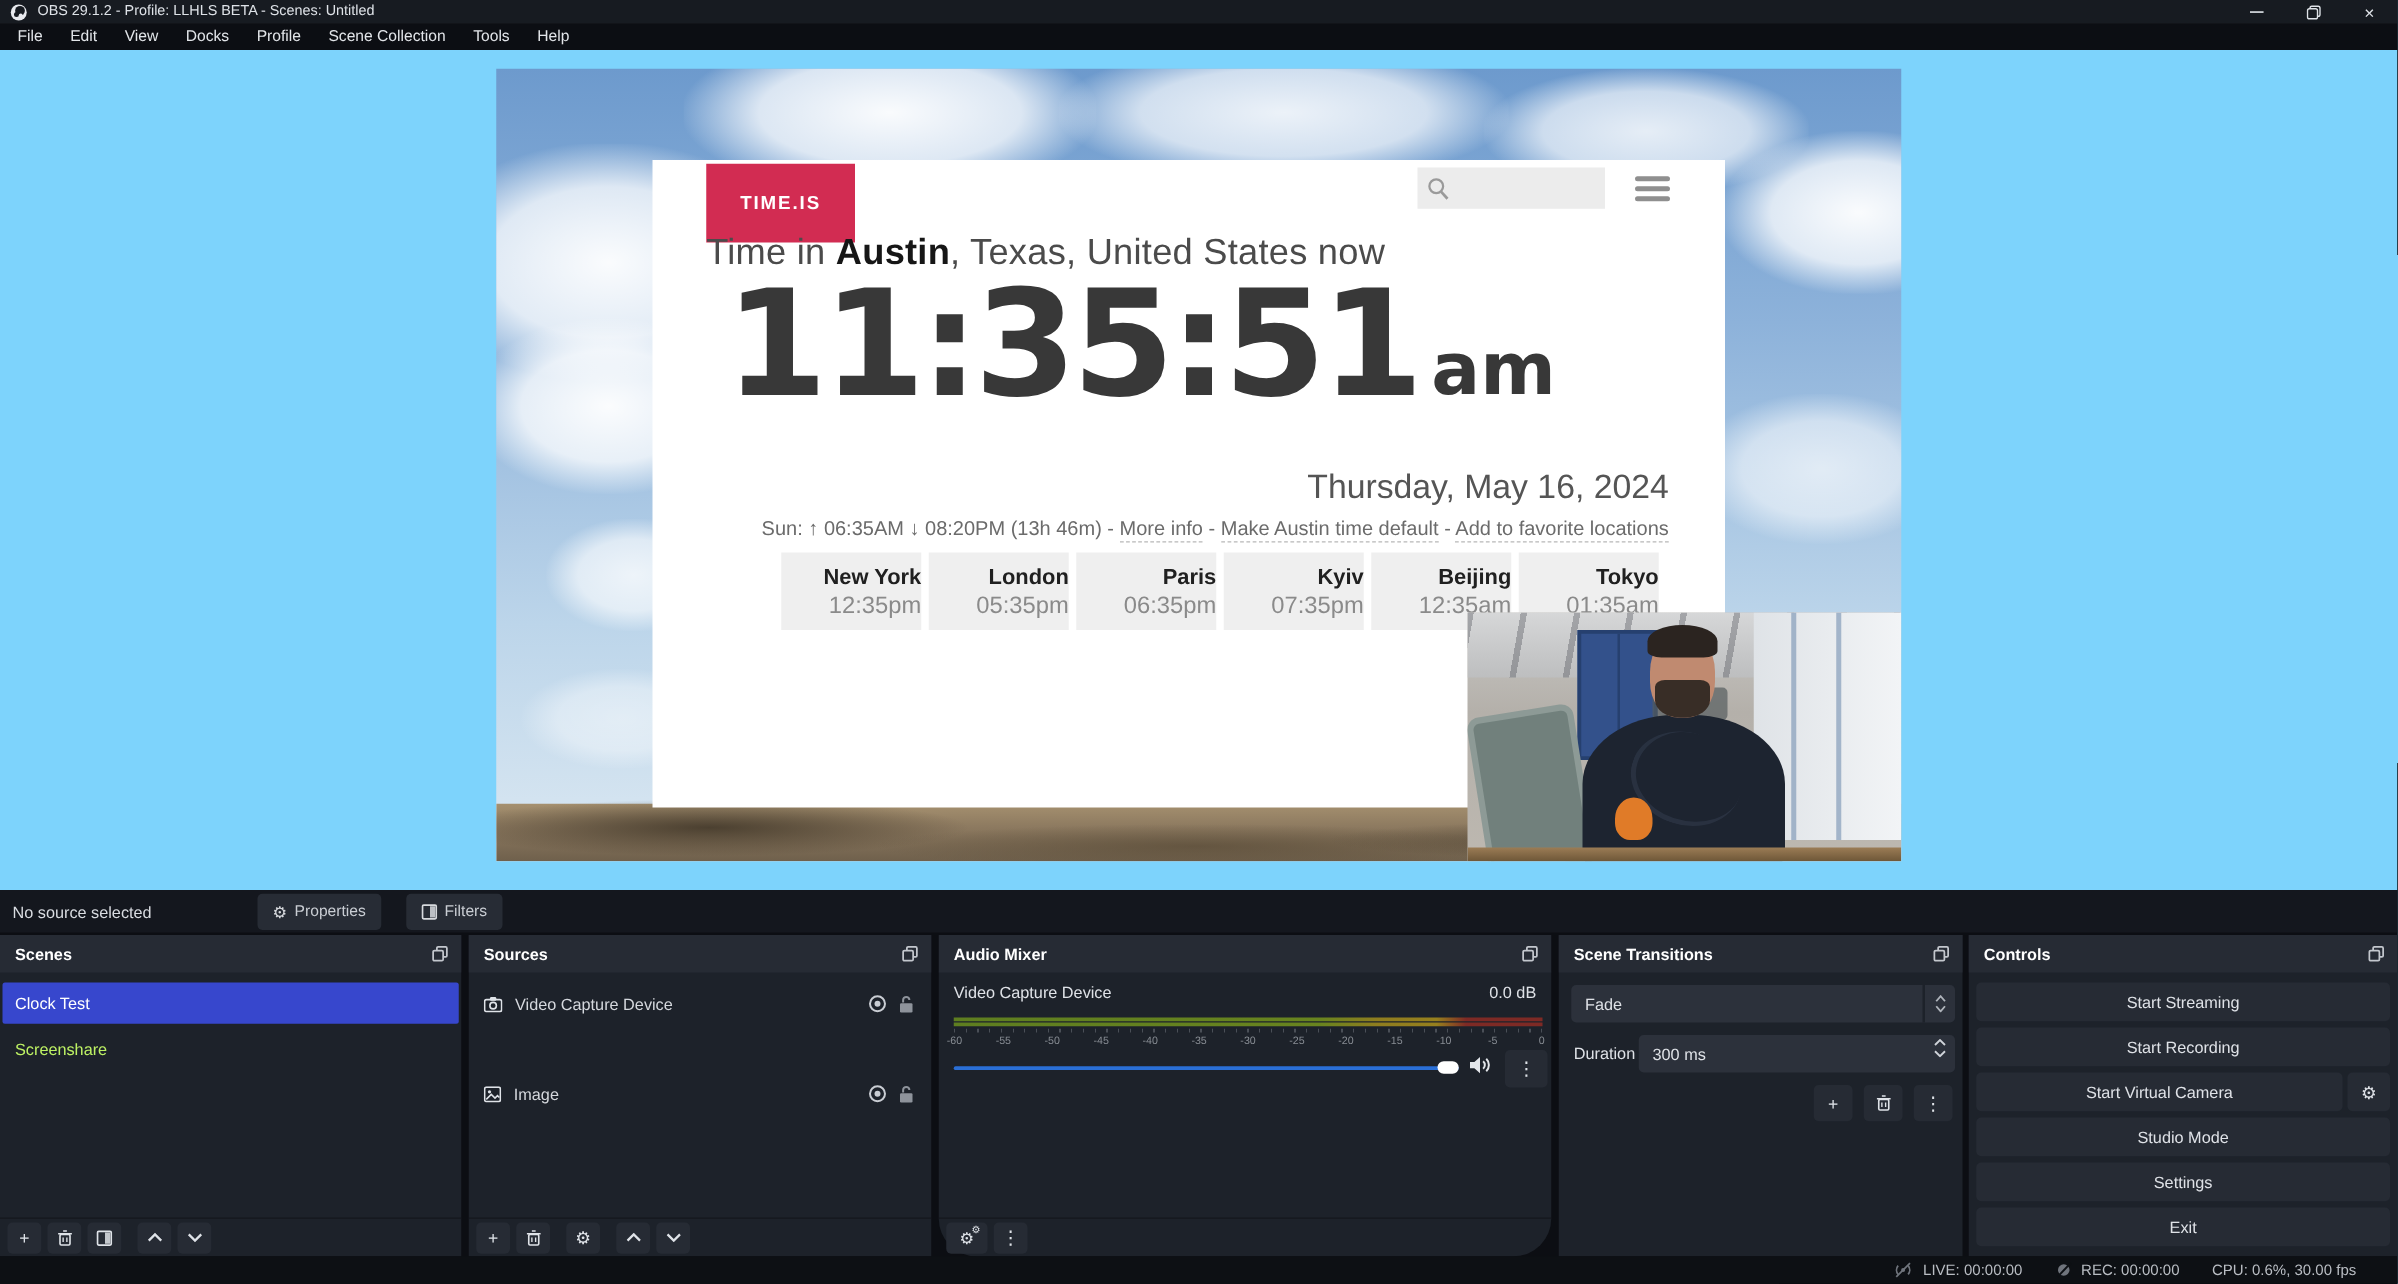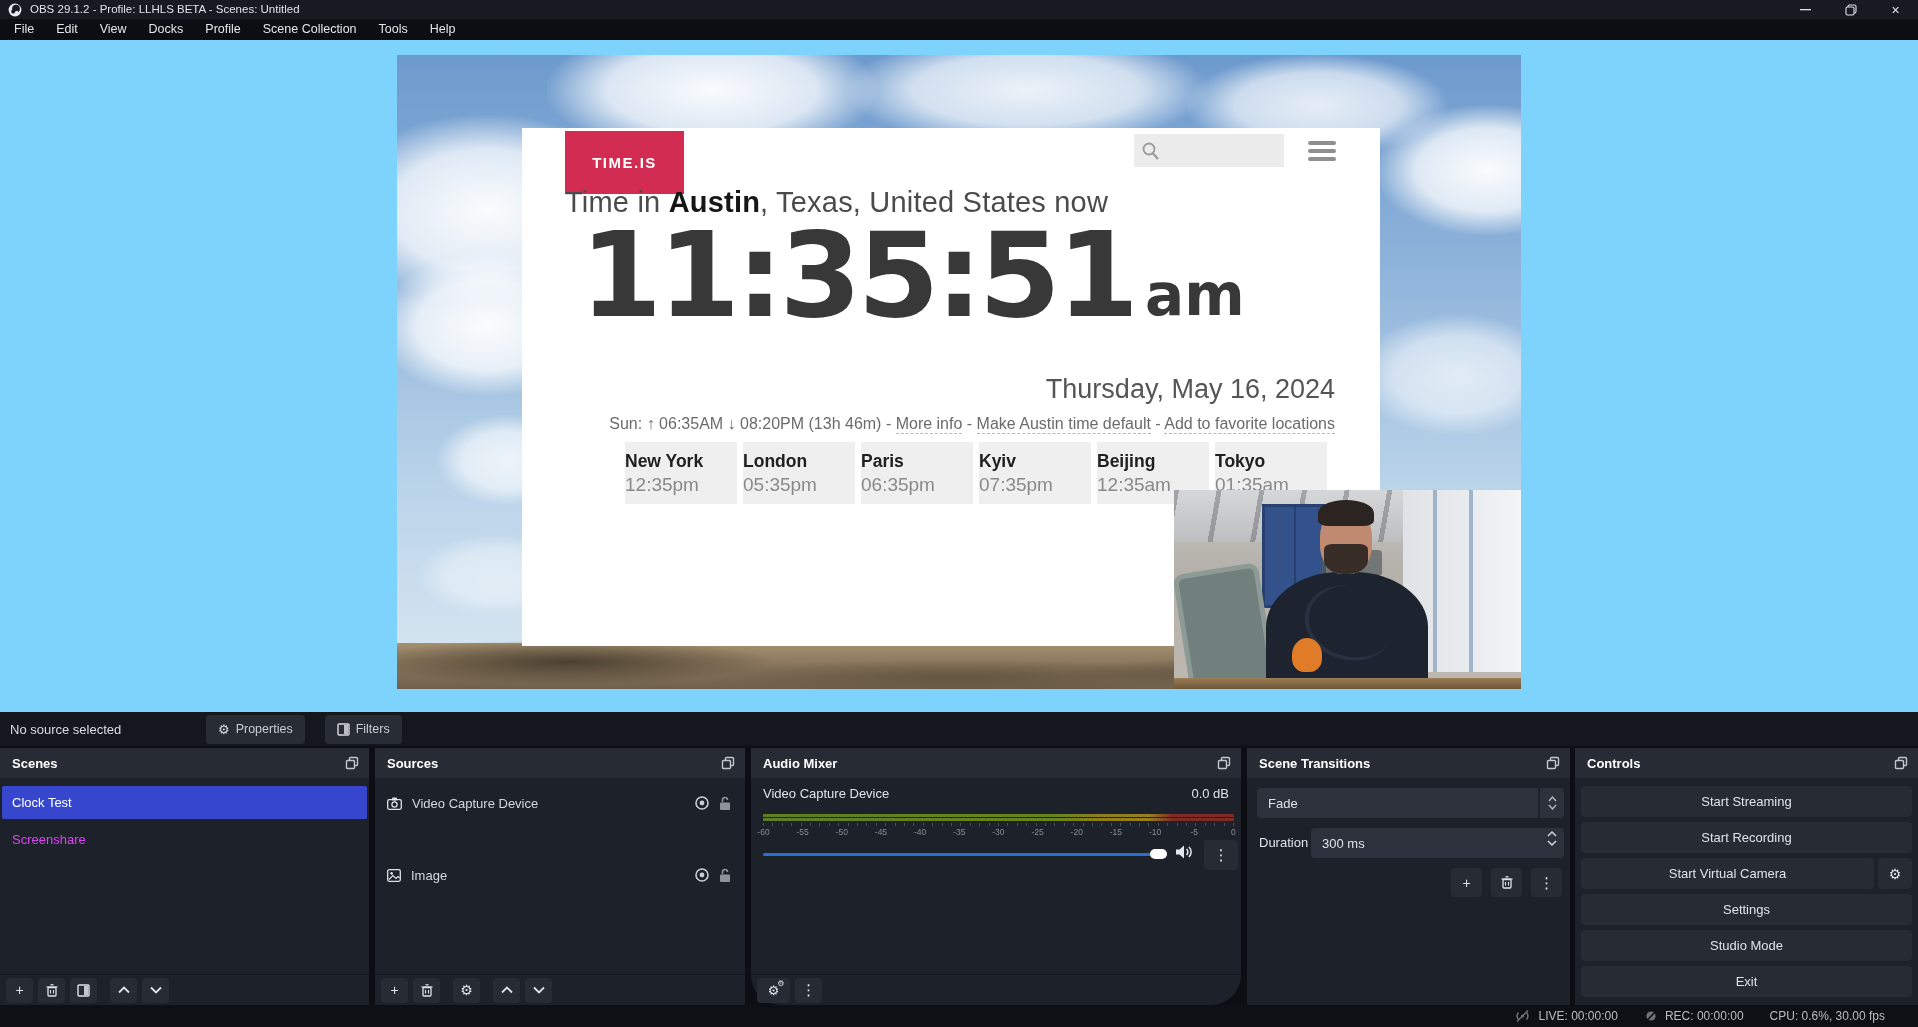--- a/index.html
+++ b/index.html
@@ -60,21 +60,21 @@
   .ti-head b{color:#161616;font-weight:800;}
   .ti-clockrow{position:absolute;left:58px;top:86px;display:flex;align-items:flex-end;}
   .ti-clock{font-size:118px;line-height:1.05;font-weight:800;color:#383838;letter-spacing:-4px;
             font-family:"DejaVu Sans",sans-serif;}
   .ti-ampm{font-size:58px;font-weight:800;color:#383838;margin-left:10px;line-height:1;
            padding-bottom:14px;font-family:"DejaVu Sans",sans-serif;}
   .ti-date{position:absolute;right:45px;top:246px;font-size:27px;color:#555;}
   .ti-sun{position:absolute;right:45px;top:287px;font-size:16px;color:#6b6b6b;white-space:nowrap;}
   .ti-sun a{color:#6b6b6b;text-decoration:none;border-bottom:1px dashed #b8b8b8;padding-bottom:1px;}
   .ti-cities{position:absolute;left:103px;top:314px;display:flex;gap:6px;}
-  .ti-city{width:112px;height:62px;background:#efefef;text-align:left;}
+  .ti-city{width:112px;height:62px;background:#efefef;text-align:right;}
   .ti-city .cname{font-size:17.5px;font-weight:bold;color:#202020;margin-top:9px;}
   .ti-city .ctime{font-size:19px;color:#8a8a8a;margin-top:2px;}
 
   
   .webcam{position:absolute;left:777px;top:435px;width:347px;height:199px;overflow:hidden;
           background:linear-gradient(180deg,#c9c8c5 0%,#b4b0aa 40%,#bdb8b0 100%);}
   .cam-ceiling{position:absolute;left:0;top:0;width:100%;height:52px;
         background:repeating-linear-gradient(100deg,rgba(70,72,80,.35) 0 5px,rgba(0,0,0,0) 5px 42px),
                    linear-gradient(180deg,#d6d7d8,#bdbebf);}
   .cam-wall{position:absolute;right:0;top:0;width:118px;height:182px;
@@ -122,21 +122,21 @@
         padding:0 10px 0 12px;box-sizing:border-box;}
   .phead .pt{font-size:13px;font-weight:bold;color:#ffffff;}
   .pbody{position:relative;height:227px;}
   .pfoot{position:absolute;left:0;bottom:0;width:100%;height:31px;border-top:1px solid #14171d;
         box-sizing:border-box;display:flex;align-items:center;padding-left:6px;gap:5px;}
   .ibtn{width:27px;height:25px;border-radius:4px;background:#262b34;color:#dfe3e8;
         display:flex;align-items:center;justify-content:center;font-size:14px;}
   .ibtn .g{font-size:14px;line-height:14px;}
 
   .scene-item{position:absolute;left:2px;width:365px;height:33px;display:flex;align-items:center;
-        padding-left:10px;box-sizing:border-box;font-size:13px;color:#d946ef;border-radius:2px;}
+        padding-left:10px;box-sizing:border-box;font-size:13px;color:#bef264;border-radius:2px;}
   .scene-item.sel{background:#3747cd;color:#fff;}
 
   .src-row{position:absolute;left:0;width:100%;height:30px;display:flex;align-items:center;}
   .src-row .sicon{margin-left:12px;color:#dfe3e8;}
   .src-row .slabel{margin-left:10px;font-size:13px;color:#d5d8dd;flex:1;}
   .src-row .r-ic{color:#c9cdd3;margin-right:9px;}
   .src-row .r-ic.dim{color:#8e939b;margin-right:14px;}
 
   
   .mx-name{position:absolute;left:12px;top:8px;font-size:13px;color:#dfe2e7;}
@@ -574,24 +574,24 @@
           <div class="ctl-row">
               <div class="ctl-btn">Start Recording</div>
             </div>
           <div class="ctl-row">
             <div class="ctl-btn">Start Virtual Camera</div>
             <div class="ctl-gear">
                 <span>⚙</span>
               </div>
           </div>
           <div class="ctl-row">
+              <div class="ctl-btn">Studio Mode</div>
+            </div>
+          <div class="ctl-row">
               <div class="ctl-btn">Settings</div>
-            </div>
-          <div class="ctl-row">
-              <div class="ctl-btn">Studio Mode</div>
             </div>
           <div class="ctl-row">
               <div class="ctl-btn">Exit</div>
             </div>
         </div>
       </div>
     </section>
   </div>
 
   <div class="statusbar">

